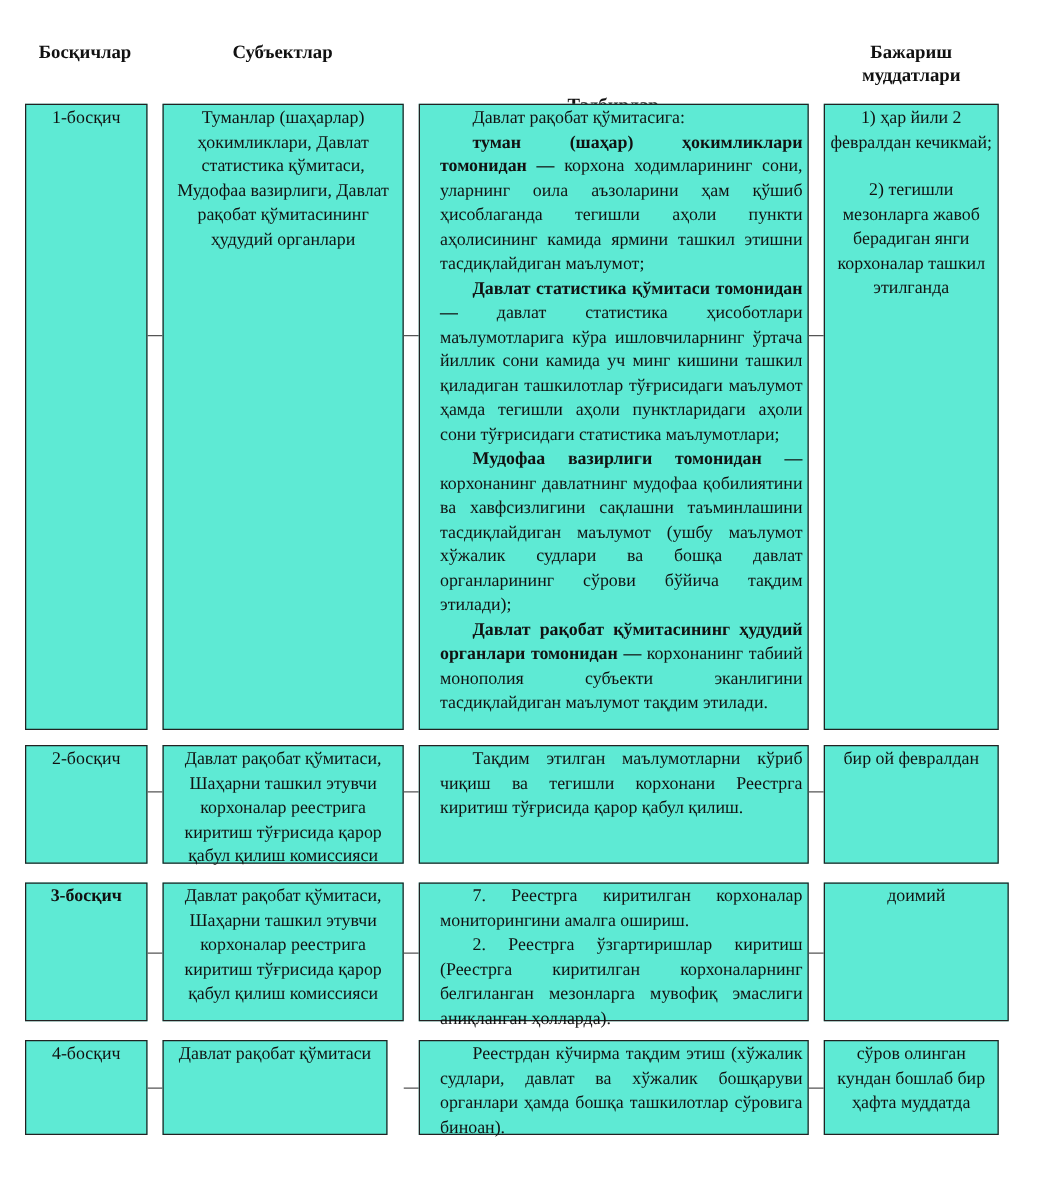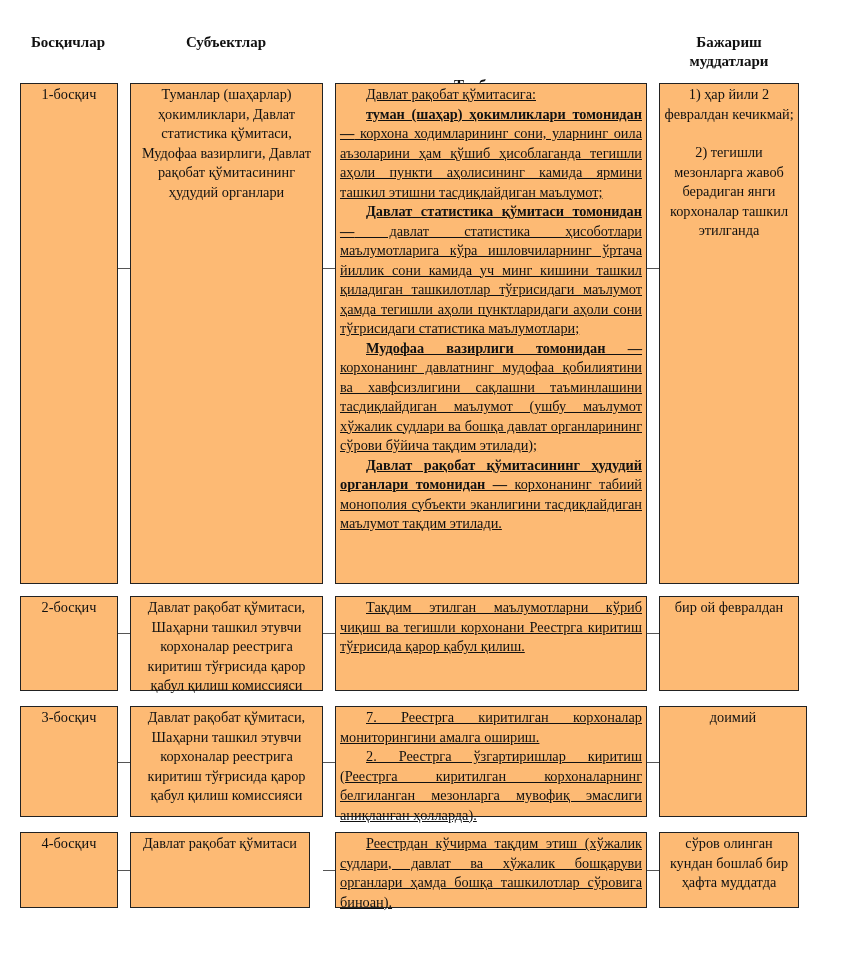--- a/index.html
+++ b/index.html
@@ -1,22 +1,22 @@
 <!DOCTYPE html>
 <html><head>
 <meta charset="utf-8">
 <style>
   html, body { margin:0; padding:0; background:#ffffff; }
   body { width:847px; height:960px; position:relative; overflow:hidden;
          font-family:"Liberation Serif", "DejaVu Serif", serif; color:#111; }
   .hdr { position:absolute; font-weight:bold; font-size:15px; text-align:center; line-height:19px; }
-  .box { position:absolute; border:1.5px solid #222; box-sizing:border-box; background:#fdba74;
+  .box { position:absolute; border:1.5px solid #222; box-sizing:border-box; background:#5eead4;
          font-size:14.3px; line-height:19.5px; }
   .center { text-align:center; padding:1px 4px 0 4px; }
-  .just { text-align:justify; padding:1px 4px 0 4px;text-decoration:underline; }
+  .just { text-align:justify; padding:1px 4px 0 16px; }
   .just p { margin:0; text-indent:26px; text-align:justify; }
   .just p b { font-weight:bold; }
   .conn { position:absolute; height:0; border-top:1.2px solid #555; }
 </style>
 </head>
 <body>
 
 <div class="hdr" style="left:18px; top:33px; width:100px;">Босқичлар</div>
 <div class="hdr" style="left:130px; top:33px; width:192px;">Субъектлар</div>
 <div class="hdr" style="left:335px; top:33px; width:311px;margin-top:43px;">Тадбирлар</div>
@@ -43,21 +43,21 @@
 <div class="box center" style="left:20px; top:596px; width:98px; height:95px;"><span>2-босқич</span></div>
 <div class="conn" style="left:118px; top:633px; width:12px;"></div>
 <div class="box center" style="left:130px; top:596px; width:193px; height:95px;"><span>Давлат рақобат қўмитаси, Шаҳарни ташкил этувчи корхоналар реестрига киритиш тўғрисида қарор қабул қилиш комиссияси</span></div>
 <div class="conn" style="left:323px; top:633px; width:12px;"></div>
 <div class="box just" style="left:335px; top:596px; width:312px; height:95px;">
   <p>Тақдим этилган маълумотларни кўриб чиқиш ва тегишли корхонани Реестрга киритиш тўғрисида қарор қабул қилиш.</p>
 </div>
 <div class="conn" style="left:647px; top:633px; width:12px;"></div>
 <div class="box center" style="left:659px; top:596px; width:140px; height:95px;"><span>бир ой февралдан</span></div>
 
-<div class="box center" style="left:20px; top:706px; width:98px; height:111px;"><span>3-босқич</span></div>
+<div class="box center" style="left:20px; top:706px; width:98px; height:111px;font-weight:bold;"><span>3-босқич</span></div>
 <div class="conn" style="left:118px; top:762px; width:12px;"></div>
 <div class="box center" style="left:130px; top:706px; width:193px; height:111px;"><span>Давлат рақобат қўмитаси, Шаҳарни ташкил этувчи корхоналар реестрига киритиш тўғрисида қарор қабул қилиш комиссияси</span></div>
 <div class="conn" style="left:323px; top:762px; width:12px;"></div>
 <div class="box just" style="left:335px; top:706px; width:312px; height:111px;">
   <p>7. Реестрга киритилган корхоналар мониторингини амалга ошириш.</p>
   <p>2. Реестрга ўзгартиришлар киритиш (Реестрга киритилган корхоналарнинг белгиланган мезонларга мувофиқ эмаслиги аниқланган ҳолларда).</p>
 </div>
 <div class="conn" style="left:647px; top:762px; width:12px;"></div>
 <div class="box center" style="left:659px; top:706px; width:148px; height:111px;"><span>доимий</span></div>
 

